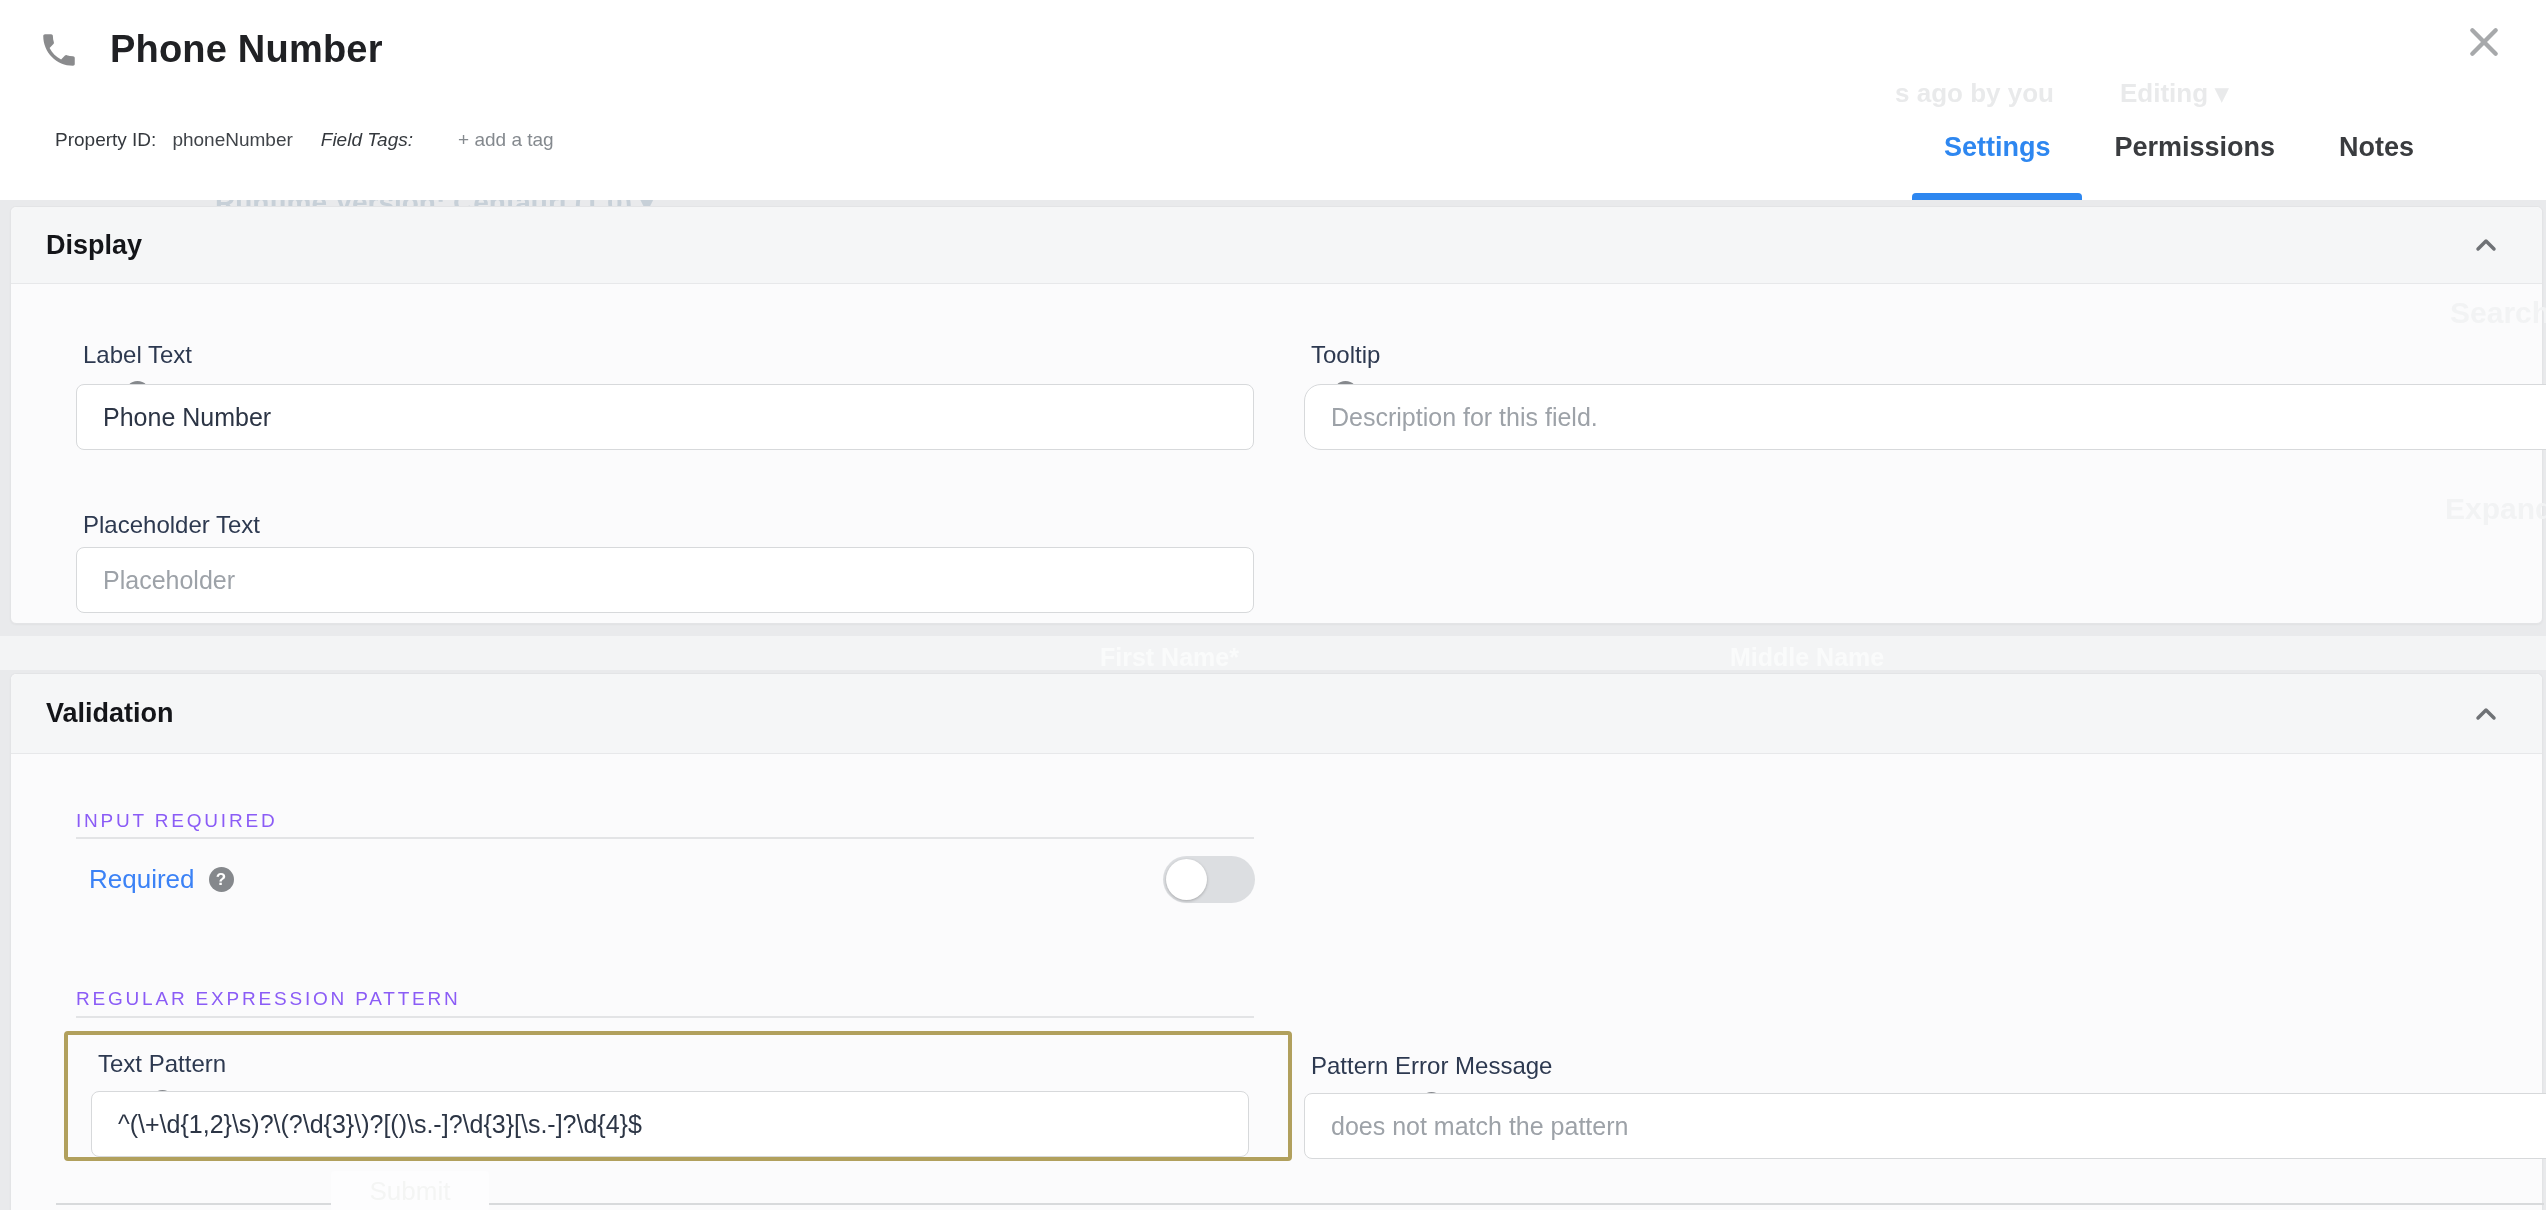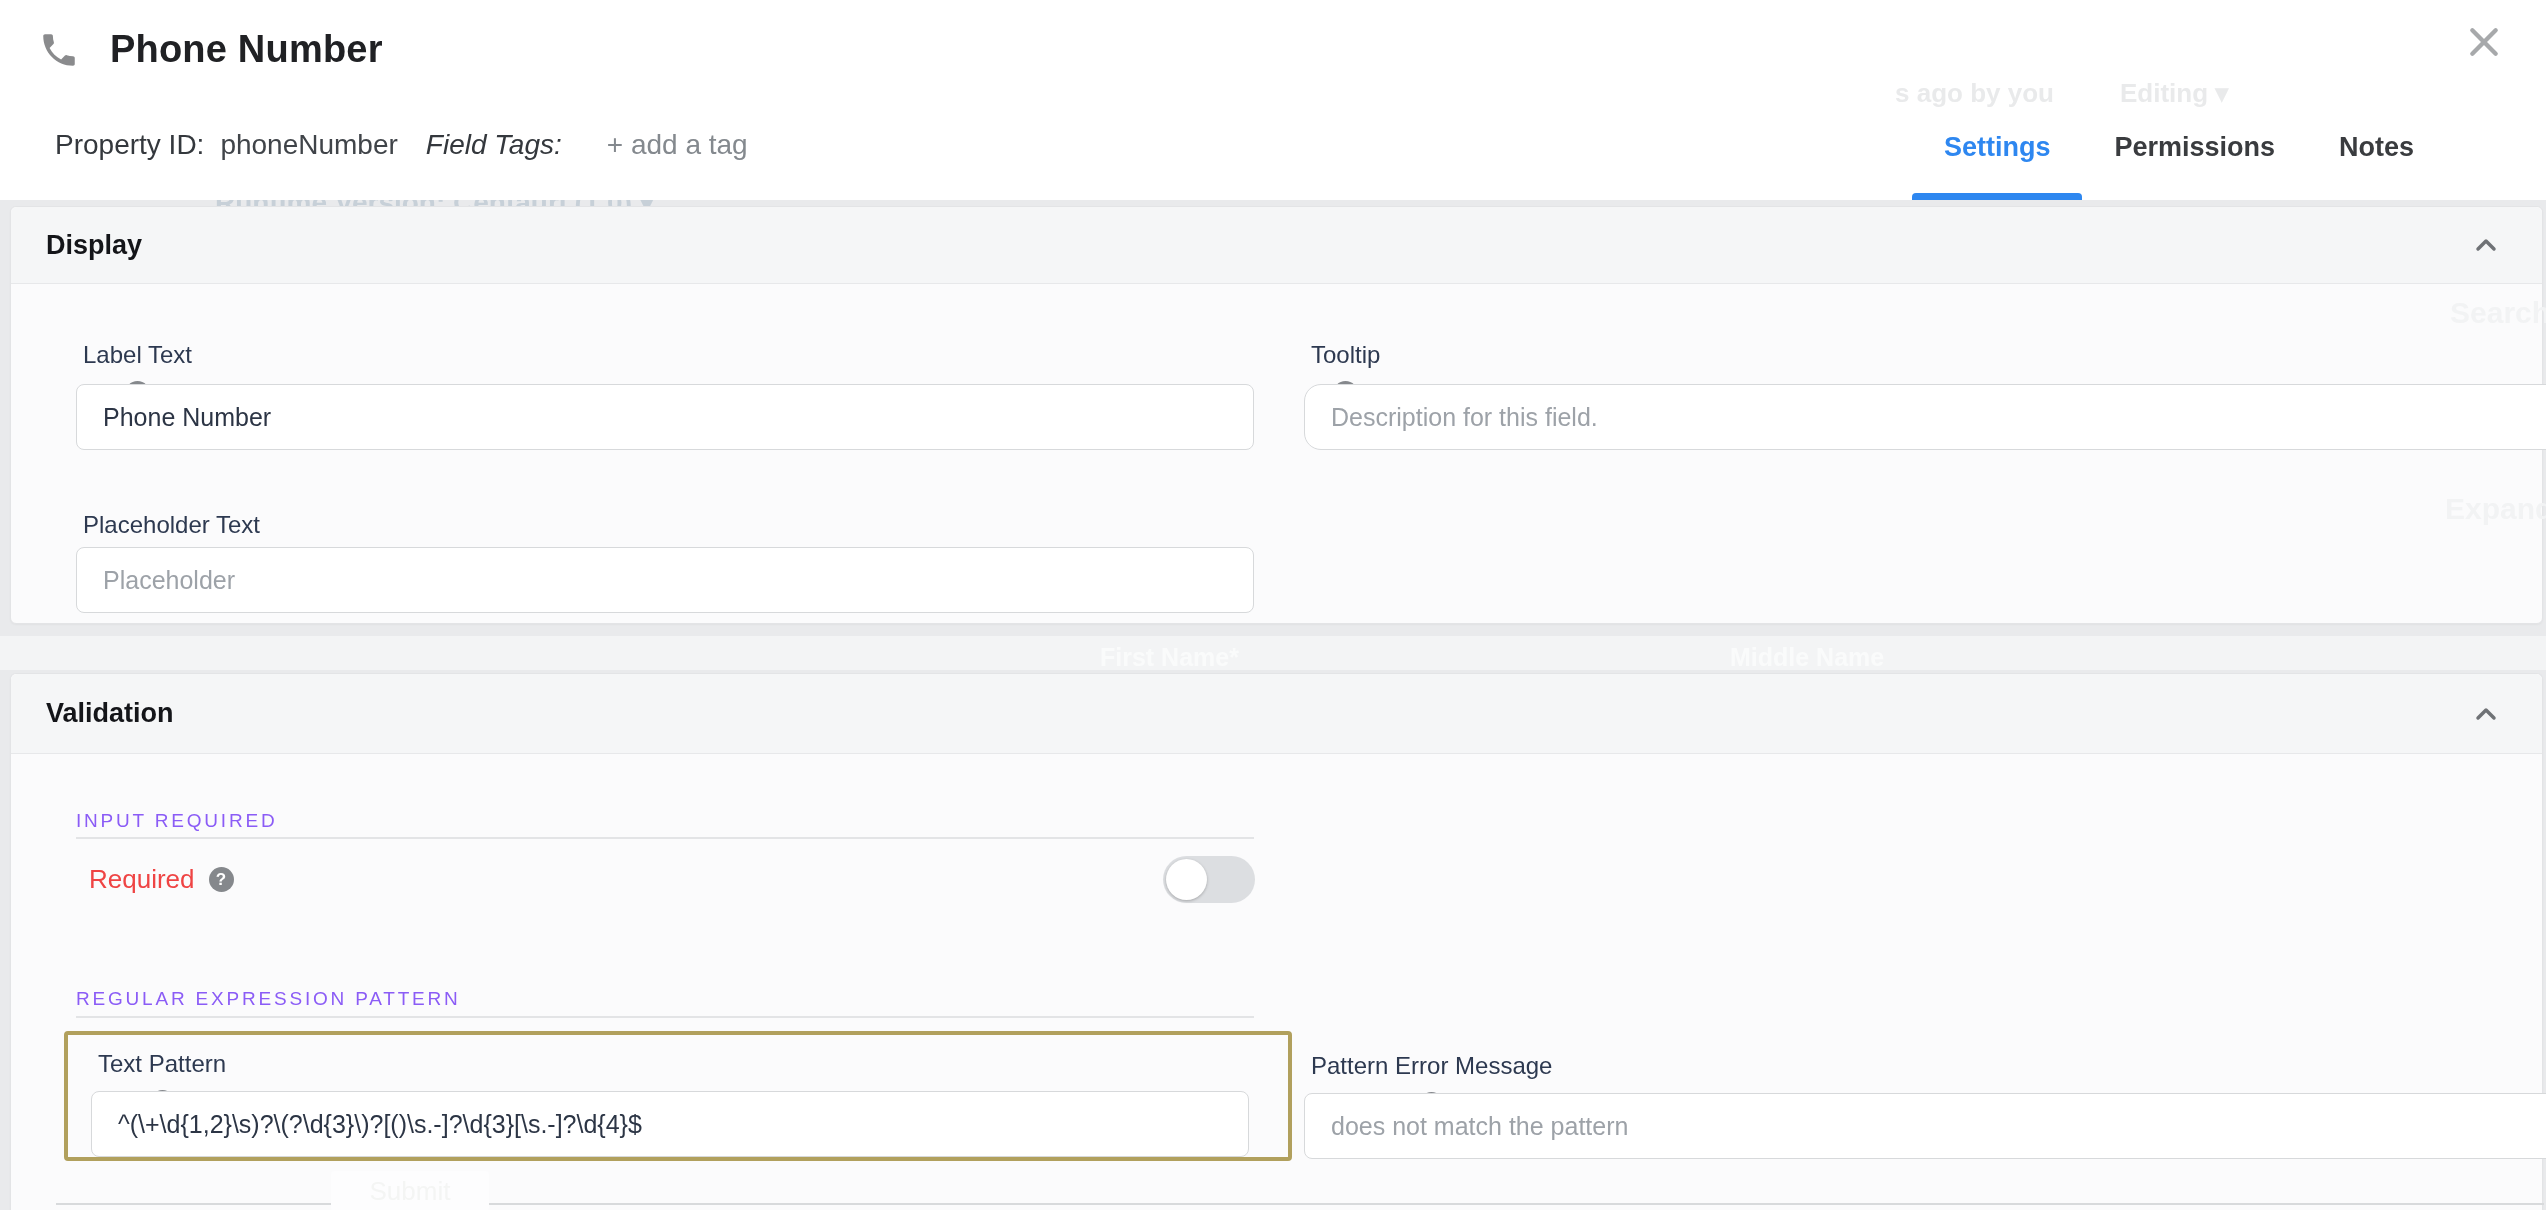--- a/index.html
+++ b/index.html
@@ -24,21 +24,21 @@
   .bleed.mname{ left:1730px; top:643px; font-size:25px; color:#fafbfb; z-index:1;}
   .ghost-submit{ position:absolute; left:320px; top:497px; width:158px; height:40px; background:#fdfdfe;
     border-radius:4px; color:#f4f5f4; font-size:26px; display:flex; align-items:center; justify-content:center; z-index:1;}
 
   
   .modal-header{ position:absolute; left:0; top:0; width:2546px; height:200px; background:#ffffff; z-index:3; }
   .title-row{ position:absolute; left:38px; top:28px; display:flex; align-items:center; gap:30px; }
   .phone-icon{ width:42px; height:42px; }
   .modal-title{ font-size:38px; font-weight:700; color:#202124; letter-spacing:0.2px; }
   .close-btn{ position:absolute; right:42px; top:22px; width:40px; height:40px; cursor:pointer; }
-  .meta-row{ position:absolute; left:55px; top:129px; display:flex; align-items:center; font-size:28px; }
+  .meta-row{ position:absolute; left:55px; top:129px; display:flex; align-items:center; font-size:19px; }
   .meta-label{ color:#34383d; }
   .meta-value{ color:#404449; margin-left:16px; }
   .meta-label.tags{ margin-left:28px;font-style:italic; }
   .add-tag{ color:#84898e; margin-left:45px; cursor:pointer; }
   .tabs{ position:absolute; right:100px; top:128px; height:72px; display:flex; align-items:flex-start; }
   .tab{ position:relative; height:72px; padding:4px 32px 0 32px; font-size:27px; font-weight:700; color:#3a3c3f; cursor:pointer; }
   .tab.active{ color:#2e87f0; }
   .tab.active::after{ content:""; position:absolute; left:0; right:0; bottom:0; height:7px; background:#2e87f0; border-radius:4px 4px 0 0; }
 
   
@@ -57,21 +57,21 @@
   .help-icon{ width:25px; height:25px; border-radius:50%; background:#85888c; color:#ffffff; font-size:17px; font-weight:700;
     display:inline-flex; align-items:center; justify-content:center; flex:0 0 auto; }
   .text-input{ position:absolute; height:66px; background:#ffffff; border:1px solid #d7d9db; border-radius:8px;
     padding:0 26px; font-size:25px; color:#2c3545; font-family:"Liberation Sans", sans-serif; outline:none; }
   .text-input::placeholder{ color:#9da2a8; opacity:1; }
 
   .subhead{ position:absolute; font-size:19px; letter-spacing:2.8px; color:#8b5cf6; white-space:nowrap; }
   .rule{ position:absolute; height:2px; background:#e3e4e6; }
 
   .required-row{ position:absolute; left:78px; top:182px; height:47px; display:flex; align-items:center; gap:14px; }
-  .required-label{ font-size:26px; color:#ef4444;text-align:right; }
+  .required-label{ font-size:26px; color:#3b82f6;text-align:right; }
   .toggle{ position:absolute; left:1152px; top:182px; width:92px; height:47px; border-radius:24px; background:#dcdee1; cursor:pointer; }
   .toggle .knob{ position:absolute; left:3px; top:3px; width:41px; height:41px; border-radius:50%; background:#ffffff;
     box-shadow:0 1px 3px rgba(0,0,0,0.25); }
 
   .gold-box{ position:absolute; left:53px; top:357px; width:1228px; height:130px; border:4px solid #b1a05d; border-radius:4px; }
   .bottom-divider{ position:absolute; left:45px; top:529px; width:2488px; height:2px; background:#d8dadc; }
 </style>
 </head>
 <body>
 

